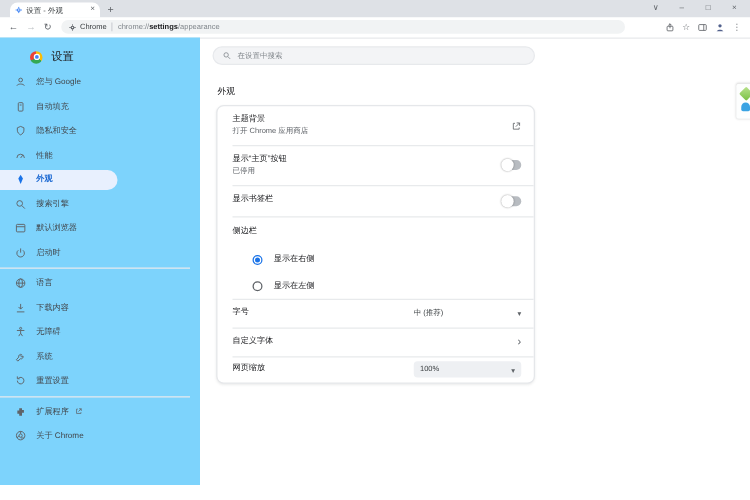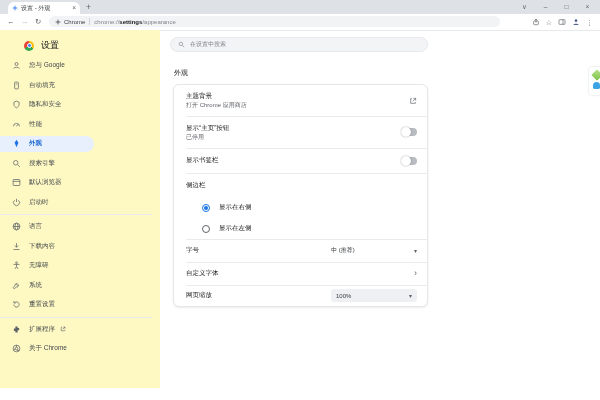--- a/index.html
+++ b/index.html
@@ -24,21 +24,21 @@
   .omnibox{position:absolute;left:49px;top:2px;width:451px;height:11px;background:#f1f3f4;border-radius:6px;
            display:flex;align-items:center;padding:0 6px;box-sizing:border-box}
   .site-chip{font-size:6px;color:#3c4043;margin-left:3px}
   .omni-div{width:1px;height:7px;background:#cfd2d6;margin:0 4px}
   .url{font-size:6px;color:#80868b;white-space:nowrap}
   .url .host{color:#202124;font-weight:bold}
   .tbright{position:absolute;right:7px;top:2px;height:12px;display:flex;align-items:center;gap:6px}
   .tbright .glyph{font-size:7px;color:#5f6368;line-height:1}
 
   
-  .sidebar{position:absolute;left:0;top:30px;width:160px;bottom:12px;background:#fef9c3}
+  .sidebar{position:absolute;left:0;top:30px;width:160px;bottom:12px;background:#7dd3fc}
   .sb-header{position:absolute;left:24px;top:9px;display:flex;align-items:center;gap:7px}
   .sb-title{font-size:9px;color:#202124}
   .logo{width:10px;height:10px;border-radius:50%;position:relative;
         background:conic-gradient(from -120deg,#EA4335 0 120deg,#FBBC05 0 240deg,#34A853 0 360deg)}
   .logo::after{content:"";position:absolute;left:2.5px;top:2.5px;width:5px;height:5px;border-radius:50%;
                background:#4285F4;border:0.8px solid #fff;box-sizing:border-box}
   .nav{position:absolute;left:0;top:26px;width:152px}
   .nav-item{height:19.5px;display:flex;align-items:center;padding-left:12px;position:relative;cursor:pointer}
   .nav-item .pill{display:none}
   .nav-item.selected .pill{display:block;position:absolute;left:0;top:1.5px;bottom:1.5px;width:94px;

